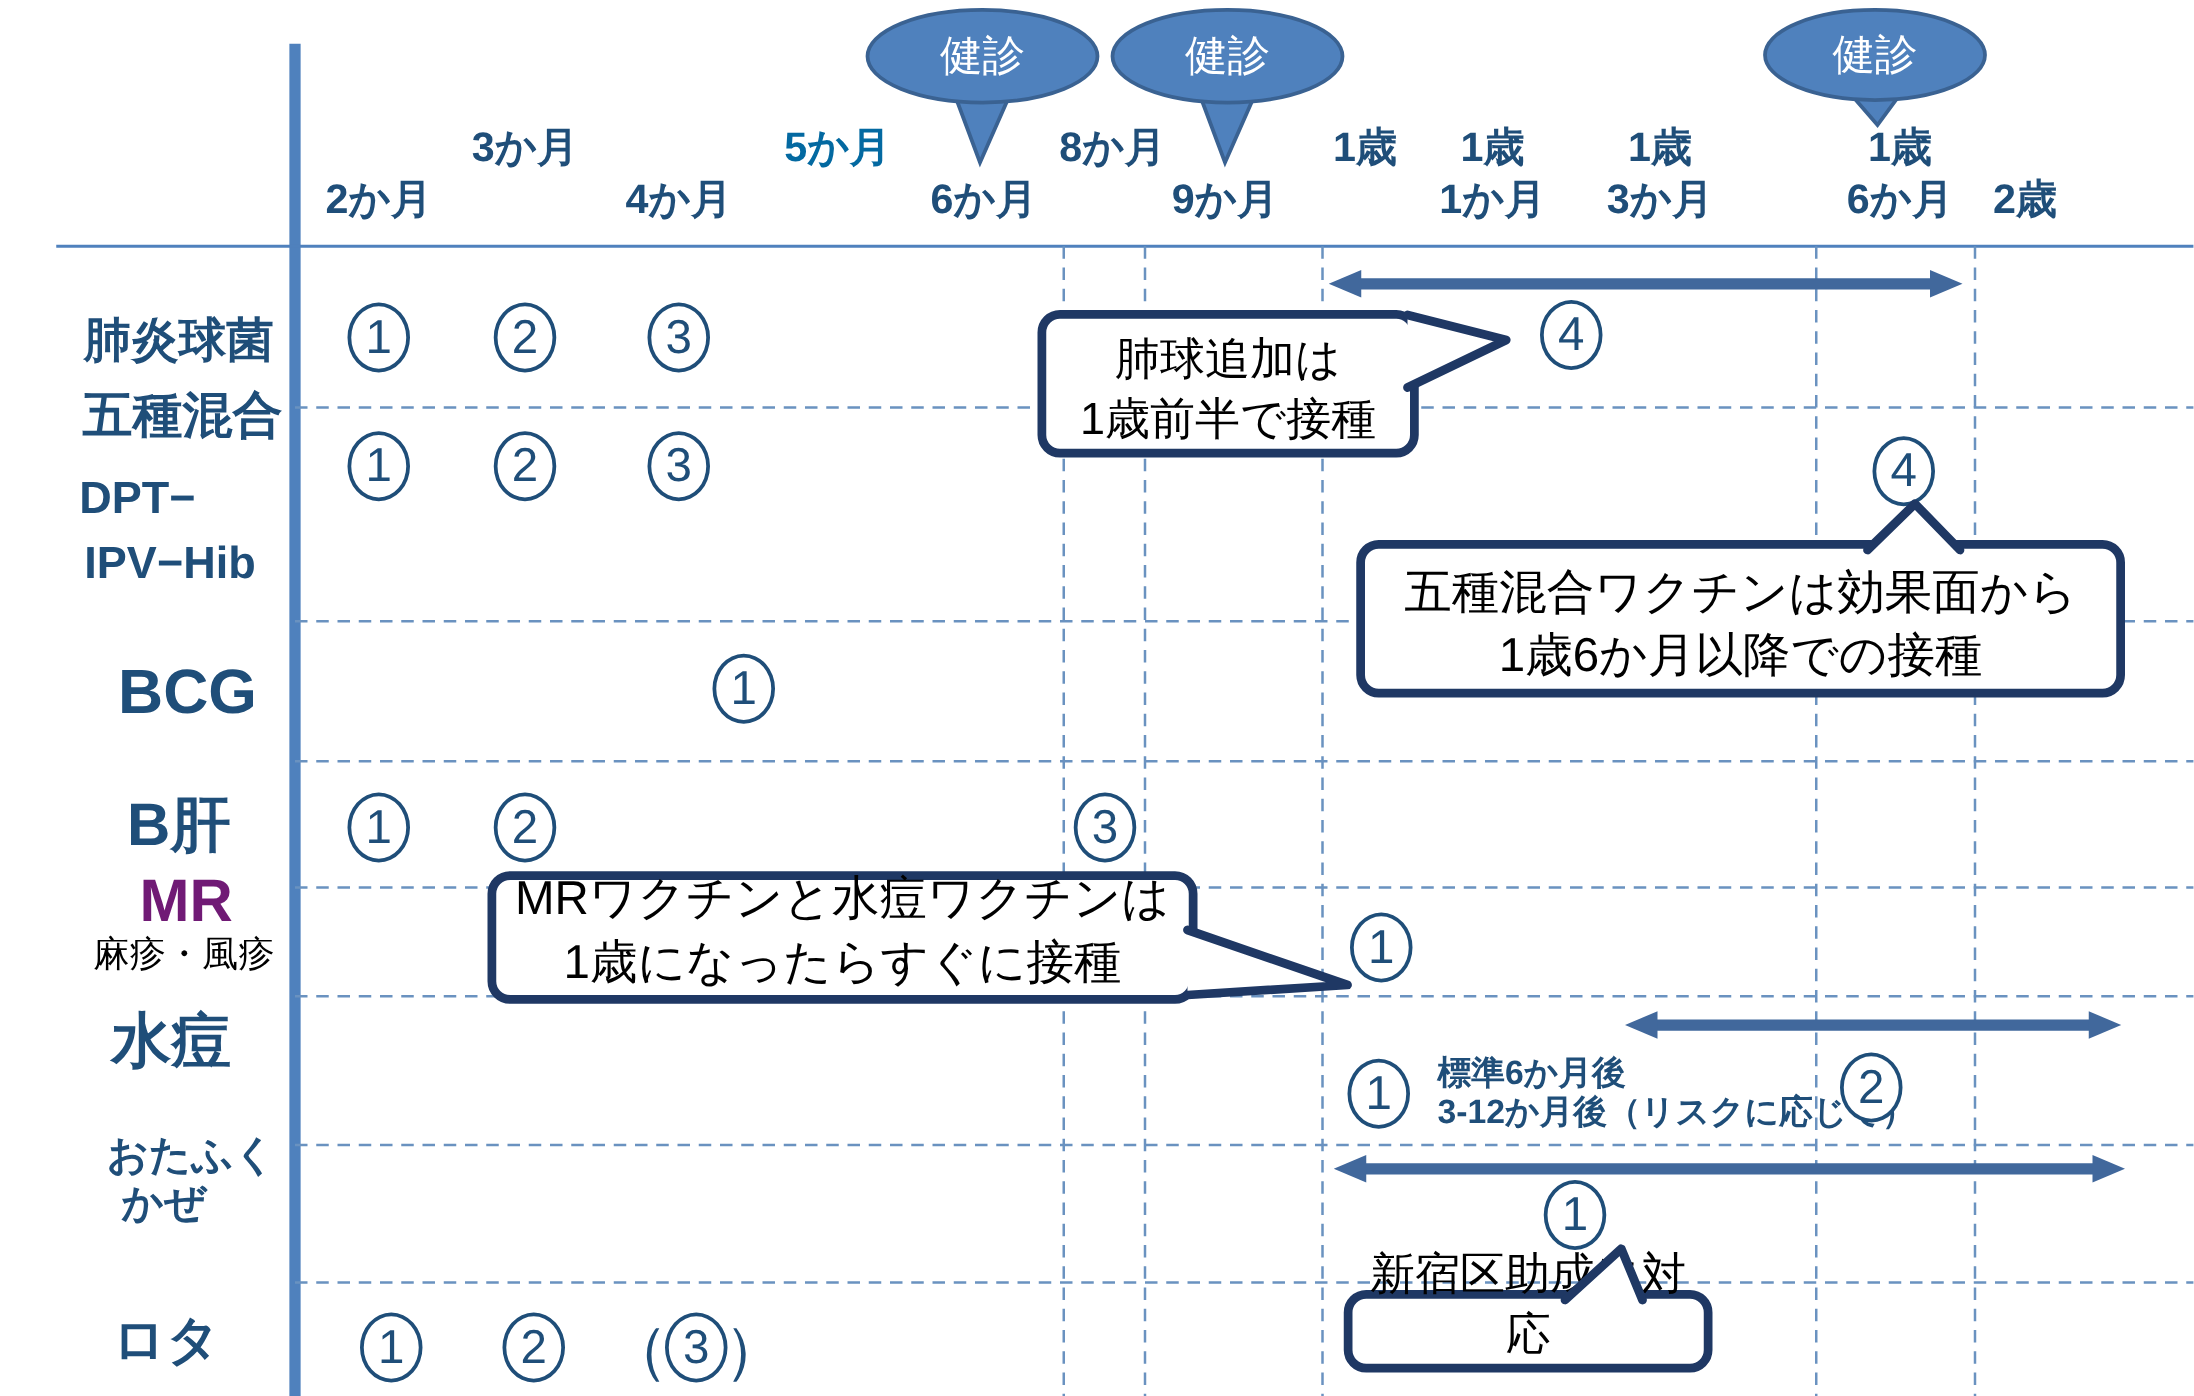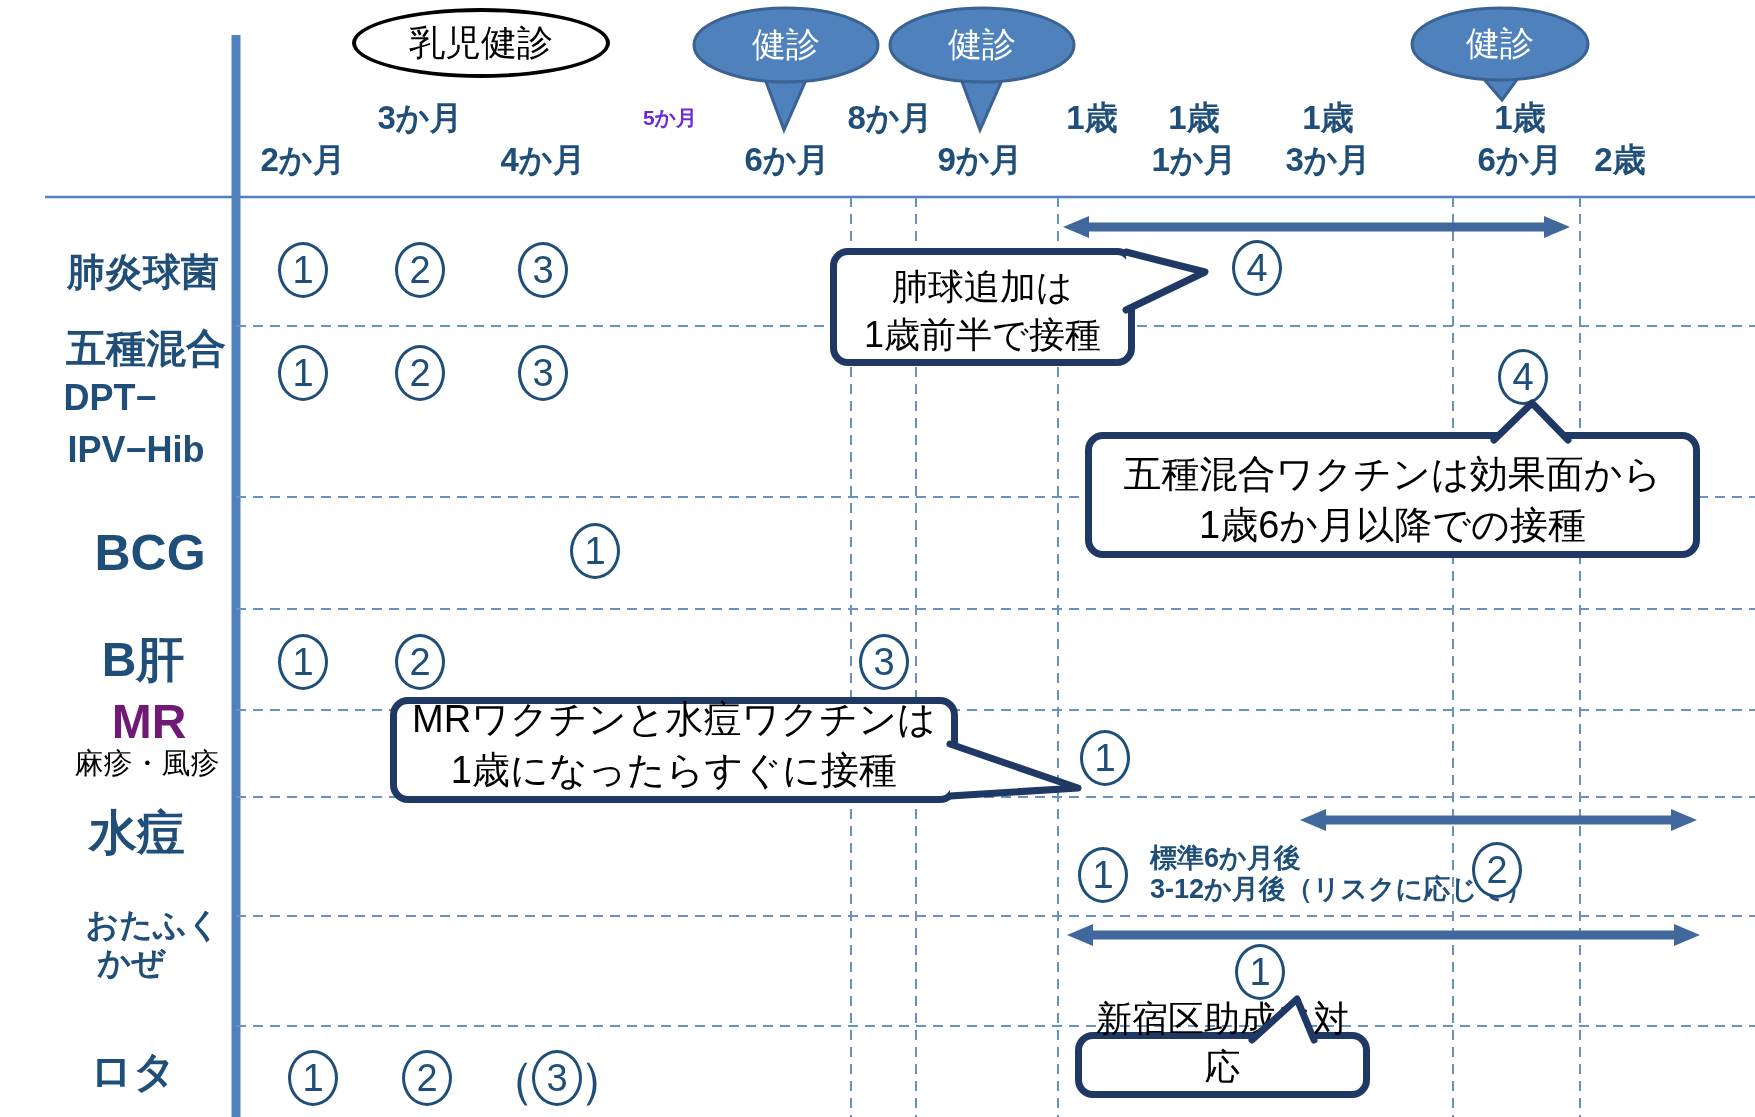--- a/index.html
+++ b/index.html
@@ -67,45 +67,44 @@
       </g>
       <g>
         <path d="M 958,71 L 980,130 L 1006,71 Z" fill="#4f81bd" stroke="#3a6292" stroke-width="3"></path>
         <ellipse cx="982" cy="45" rx="92" ry="37" fill="#4f81bd" stroke="#3a6292" stroke-width="3"></ellipse>
       </g>
       <g>
         <path d="M 1476,70 L 1502,100 L 1524,70 Z" fill="#4f81bd" stroke="#3a6292" stroke-width="3"></path>
         <ellipse cx="1500" cy="44" rx="88" ry="36" fill="#4f81bd" stroke="#3a6292" stroke-width="3"></ellipse>
       </g>
     </svg>
-    <div class="abs oval" style="left: 352px; top: 8px; width: 258px; height: 70px; border: 4px solid rgb(0, 0, 0); font-size: 36px;">乳児健診</div>
     <div class="abs ctr lbl" style="left: 786px; top: 45px; font-size: 34px; color: rgb(255, 255, 255);">健診</div>
     <div class="abs ctr lbl" style="left: 982px; top: 45px; font-size: 34px; color: rgb(255, 255, 255);">健診</div>
     <div class="abs ctr lbl" style="left: 1500px; top: 44px; font-size: 34px; color: rgb(255, 255, 255);">健診</div>
     <div class="abs ctr lbl" style="left: 303px; top: 160px; font-size: 33px; color: rgb(31, 78, 121); font-weight: 600;">2か月</div>
     <div class="abs ctr lbl" style="left: 420px; top: 118px; font-size: 33px; color: rgb(31, 78, 121); font-weight: 600;">3か月</div>
     <div class="abs ctr lbl" style="left: 543px; top: 160px; font-size: 33px; color: rgb(31, 78, 121); font-weight: 600;">4か月</div>
-    <div class="abs ctr lbl" style="left: 670px; top: 118px; font-size: 21px; color: #6d28d9; font-weight: 600;">5か月</div>
+    <div class="abs ctr lbl" style="left: 670px; top: 118px; font-size: 33px; color: #0369a1; font-weight: 600;">5か月</div>
     <div class="abs ctr lbl" style="left: 787px; top: 160px; font-size: 33px; color: rgb(31, 78, 121); font-weight: 600;">6か月</div>
     <div class="abs ctr lbl" style="left: 890px; top: 118px; font-size: 33px; color: rgb(31, 78, 121); font-weight: 600;">8か月</div>
     <div class="abs ctr lbl" style="left: 980px; top: 160px; font-size: 33px; color: rgb(31, 78, 121); font-weight: 600;">9か月</div>
     <div class="abs ctr lbl" style="left: 1092px; top: 118px; font-size: 33px; color: rgb(31, 78, 121); font-weight: 600;">1歳</div>
     <div class="abs ctr lbl" style="left: 1194px; top: 118px; font-size: 33px; color: rgb(31, 78, 121); font-weight: 600;">1歳</div>
     <div class="abs ctr lbl" style="left: 1194px; top: 160px; font-size: 33px; color: rgb(31, 78, 121); font-weight: 600;">1か月</div>
     <div class="abs ctr lbl" style="left: 1328px; top: 118px; font-size: 33px; color: rgb(31, 78, 121); font-weight: 600;">1歳</div>
     <div class="abs ctr lbl" style="left: 1328px; top: 160px; font-size: 33px; color: rgb(31, 78, 121); font-weight: 600;">3か月</div>
     <div class="abs ctr lbl" style="left: 1520px; top: 118px; font-size: 33px; color: rgb(31, 78, 121); font-weight: 600;">1歳</div>
     <div class="abs ctr lbl" style="left: 1520px; top: 160px; font-size: 33px; color: rgb(31, 78, 121); font-weight: 600;">6か月</div>
     <div class="abs ctr lbl" style="left: 1620px; top: 160px; font-size: 33px; color: rgb(31, 78, 121); font-weight: 600;">2歳</div>
     <div class="abs ctr lbl" style="left: 143px; top: 272px; font-size: 38px; color: rgb(31, 78, 121); font-weight: 600;">肺炎球菌</div>
     <div class="abs dose" style="left: 278px; top: 242px; width: 50px; height: 56px; border: 3px solid rgb(31, 78, 121); font-size: 38px; color: rgb(31, 78, 121);">1</div>
     <div class="abs dose" style="left: 395px; top: 242px; width: 50px; height: 56px; border: 3px solid rgb(31, 78, 121); font-size: 38px; color: rgb(31, 78, 121);">2</div>
     <div class="abs dose" style="left: 518px; top: 242px; width: 50px; height: 56px; border: 3px solid rgb(31, 78, 121); font-size: 38px; color: rgb(31, 78, 121);">3</div>
     <div class="abs dose" style="left: 1232px; top: 240px; width: 50px; height: 56px; border: 3px solid rgb(31, 78, 121); font-size: 38px; color: rgb(31, 78, 121);">4</div>
-    <div class="abs ctr lbl" style="left: 146px; top: 348px; font-size: 40px; color: rgb(31, 78, 121); font-weight: 600;">五種混合</div>
+    <div class="abs ctr lbl" style="left: 146px; top: 332px; font-size: 40px; color: rgb(31, 78, 121); font-weight: 600;">五種混合</div>
     <div class="abs ctr lbl" style="left: 110px; top: 398px; font-size: 36px; color: rgb(31, 78, 121); font-weight: 600;">DPT−</div>
     <div class="abs ctr lbl" style="left: 136px; top: 450px; font-size: 36px; color: rgb(31, 78, 121); font-weight: 600;">IPV−Hib</div>
     <div class="abs dose" style="left: 278px; top: 345px; width: 50px; height: 56px; border: 3px solid rgb(31, 78, 121); font-size: 38px; color: rgb(31, 78, 121);">1</div>
     <div class="abs dose" style="left: 395px; top: 345px; width: 50px; height: 56px; border: 3px solid rgb(31, 78, 121); font-size: 38px; color: rgb(31, 78, 121);">2</div>
     <div class="abs dose" style="left: 518px; top: 345px; width: 50px; height: 56px; border: 3px solid rgb(31, 78, 121); font-size: 38px; color: rgb(31, 78, 121);">3</div>
     <div class="abs dose" style="left: 1498px; top: 349px; width: 50px; height: 56px; border: 3px solid rgb(31, 78, 121); font-size: 38px; color: rgb(31, 78, 121);">4</div>
     <div class="abs ctr lbl" style="left: 150px; top: 553px; font-size: 50px; color: rgb(31, 78, 121); font-weight: 600;">BCG</div>
     <div class="abs dose" style="left: 570px; top: 523px; width: 50px; height: 56px; border: 3px solid rgb(31, 78, 121); font-size: 38px; color: rgb(31, 78, 121);">1</div>
     <div class="abs ctr lbl" style="left: 143px; top: 660px; font-size: 48px; color: rgb(31, 78, 121); font-weight: 600;">B肝</div>
     <div class="abs dose" style="left: 278px; top: 634px; width: 50px; height: 56px; border: 3px solid rgb(31, 78, 121); font-size: 38px; color: rgb(31, 78, 121);">1</div>

